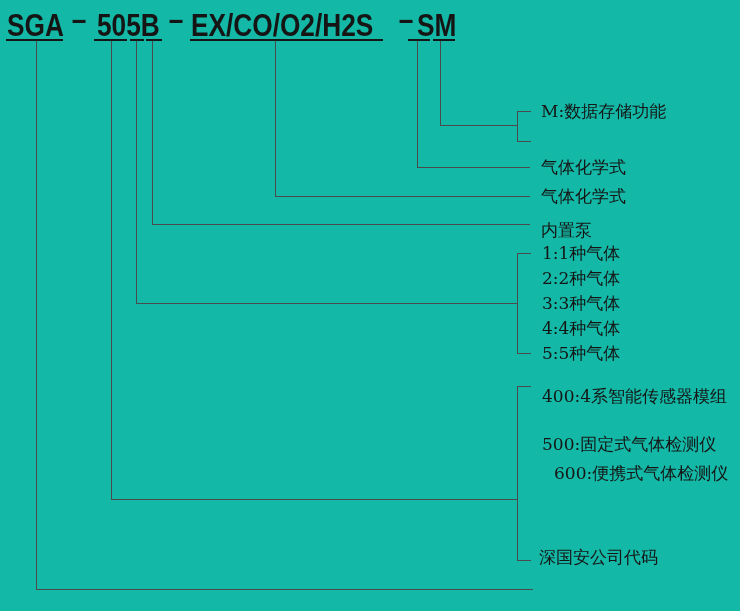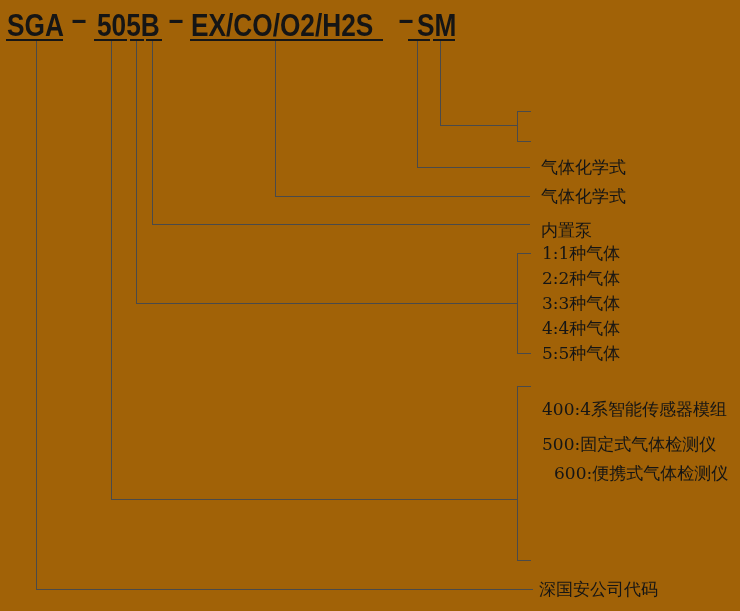--- a/index.html
+++ b/index.html
@@ -1,20 +1,20 @@
 <!DOCTYPE html>
 <html><head>
 <meta charset="utf-8">
 <style>
   html, body { margin: 0; padding: 0; background: #ffffff; }
   .canvas {
     position: relative;
     width: 740px;
     height: 611px;
-    background: #a16207;
+    background: #14b8a6;
     overflow: hidden;
     font-family: "Liberation Sans", "DejaVu Sans", sans-serif;
   }
   
   .code {
     position: absolute;
     top: 8px;
     line-height: 34px;
     font-size: 32px;
     font-weight: 700;
@@ -95,29 +95,30 @@
   <div class="ln" style="left:517px;top:141px;width:14px;height:1px"></div>
 
   <div class="ln" style="left:517px;top:253px;width:1px;height:101px"></div>
   <div class="ln" style="left:517px;top:253px;width:14px;height:1px"></div>
   <div class="ln" style="left:517px;top:353px;width:14px;height:1px"></div>
 
   <div class="ln" style="left:517px;top:386px;width:1px;height:175px"></div>
   <div class="ln" style="left:517px;top:386px;width:14px;height:1px"></div>
   <div class="ln" style="left:517px;top:560px;width:14px;height:1px"></div>
 
+  <span class="lbl" style="top:101px">M:数据存储功能</span>
   <span class="lbl" style="top:157px">气体化学式</span>
   <span class="lbl" style="top:186px">气体化学式</span>
   <span class="lbl" style="top:220px">内置泵</span>
 
   <span class="lbl" style="top:243px;left:542px">1:1种气体</span>
   <span class="lbl" style="top:268px;left:542px">2:2种气体</span>
   <span class="lbl" style="top:293px;left:542px">3:3种气体</span>
   <span class="lbl" style="top:318px;left:542px">4:4种气体</span>
   <span class="lbl" style="top:343px;left:542px">5:5种气体</span>
 
-  <span class="lbl" style="top:399px;left:542px">400:4系智能传感器模组</span>
+  <span class="lbl" style="top:386px;left:542px">400:4系智能传感器模组</span>
   <span class="lbl" style="top:434px;left:542px">500:固定式气体检测仪</span>
   <span class="lbl" style="top:463px;left:554px">600:便携式气体检测仪</span>
 
-  <span class="lbl" style="top:579px;left:539px">深国安公司代码</span>
+  <span class="lbl" style="top:547px;left:539px">深国安公司代码</span>
 
 </div>
 
 </body></html>

